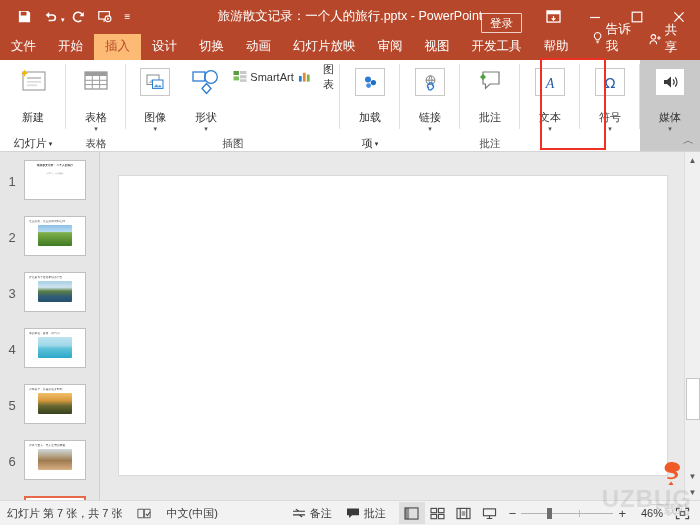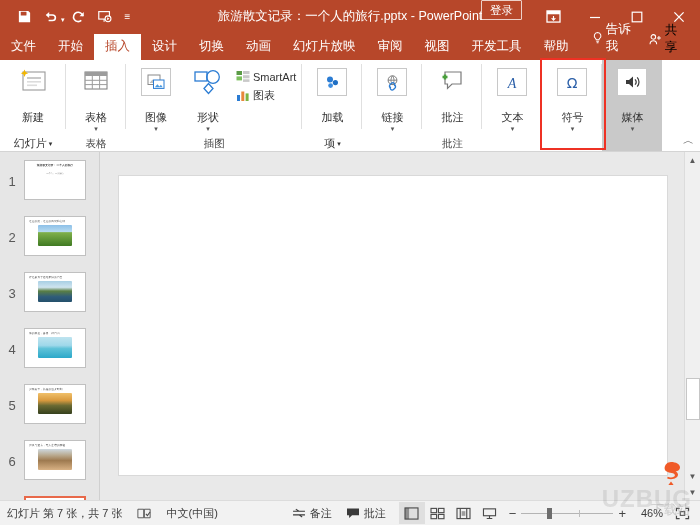--- a/index.html
+++ b/index.html
@@ -22,49 +22,49 @@
     color: #ffffff;
   }
   .qat-btn svg { display: block; }
   .qat-caret { font-size: 7px; color: #fff; margin-left: -3px; margin-top: 6px; }
   .qat-more { width: 18px; color: #fff; font-size: 10px; display:flex;align-items:center;justify-content:center;}
   .title-text {
     position: absolute; left: 0; right: 0; text-align: center;
     color: #ffffff; font-size: 12.5px; pointer-events: none;
     white-space: nowrap;
   }
-  .tb-right { margin-left: auto; display: flex; align-items: flex-start; height: 33px; }
+  .tb-right { margin-left: auto; display: flex; align-items: flex-end; height: 33px; }
   .signin {
     color: #ffffff; font-size: 11.5px; border: 1px solid rgba(255,255,255,.75);
     padding: 2px 8px; margin-right: 10px; line-height: 14px; border-radius: 1px;
   }
   .tb-icon {
     width: 42px; height: 33px; display: flex; align-items: center; justify-content: center;
     color: #ffffff; font-size: 13px;
   }
   .ribbon-display svg { display:block; }
 
   
   .tabs {
     height: 27px; background: #b7472a; display: flex; align-items: flex-end;
     position: relative;
   }
   .tab {
     color: #ffffff; font-size: 12.5px; padding: 4px 11px 5px 11px; line-height: 17px;
     white-space: nowrap;
   }
-  .tab.active { background: #ffffff; color: #b7472a; }
+  .tab.active { background: #fdba74; color: #b7472a; }
   .tellme {
     display: flex; align-items: center; gap: 3px; color: #ffffff; font-size: 12.5px;
     padding: 4px 8px 5px 8px; margin-left: 4px;
   }
   .bulb { width: 12px; height: 14px; display:block; }
   .share {
     margin-left: auto; display: flex; align-items: center; gap: 3px;
-    color: #000000; font-size: 12.5px; padding-right: 12px; padding-bottom: 4px;
+    color: #ffffff; font-size: 12.5px; padding-right: 12px; padding-bottom: 4px;
   }
 
   
   .ribbon {
     height: 92px; background: #ffffff; border-bottom: 1px solid #d4d4d4;
     display: flex; position: relative; align-items: stretch;
   }
   .rgroup { display: flex; flex-direction: column; position: relative; }
   .rgroup:after {
     content: ""; position: absolute; right: 0; top: 4px; bottom: 22px; width: 1px; background: #e0e0e0;
@@ -83,21 +83,21 @@
   .bigbtn .lbl { font-size: 11px; color: #333; text-align: center; line-height: 13px; margin-top: 13px; }
   .bigbtn .dncaret { font-size: 7px; color: #555; line-height: 8px; margin-top: 1px; }
   .iconbox {
     width: 30px; height: 28px; border: 1px solid #c8c8c8; background: #fff;
     display: flex; align-items: center; justify-content: center;
   }
   .smallitem {
     display: flex; align-items: center; gap: 3px; font-size: 11px; color: #333;
     height: 19px; padding: 0 2px;
   }
-  .smallcol { display: flex; flex-direction: column; justify-content: center; padding-top: 4px; text-align: right; }
+  .smallcol { display: flex; flex-direction: row; justify-content: center; padding-top: 4px; text-align: right; }
 
   .media-wrap { position: relative; }
   .media-hl { background: #c9c9c9; }
   .redbox {
     position: absolute; border: 2px solid #ee3124; pointer-events: none;
   }
   .collapse-ribbon {
     position: absolute; right: 6px; bottom: 3px; color: #555; font-size: 11px;
   }
 

